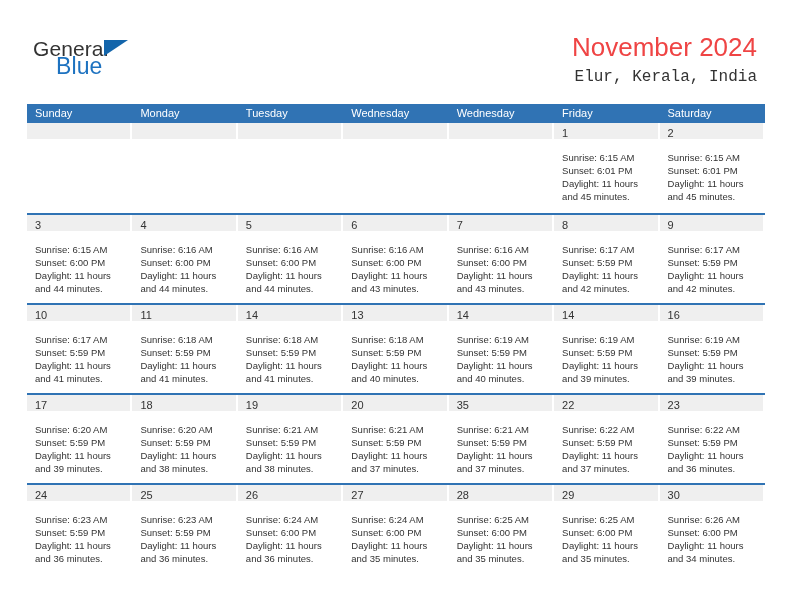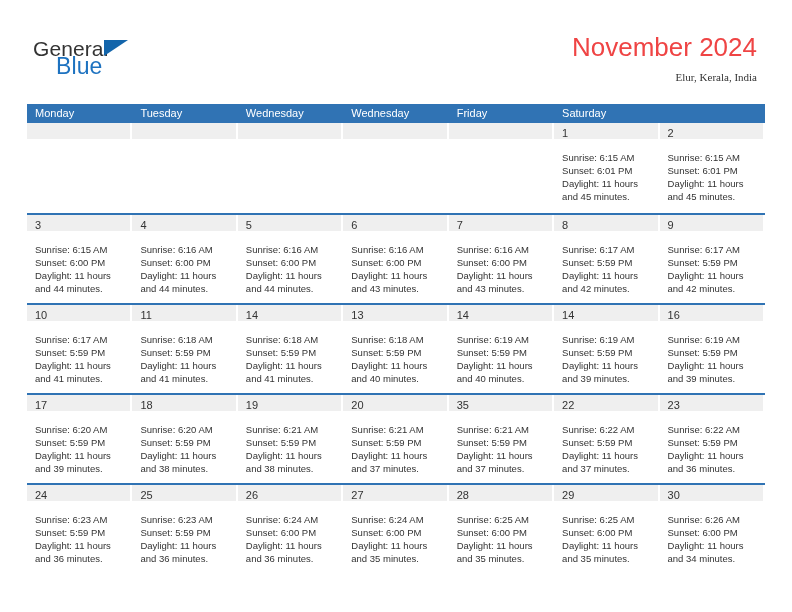--- a/index.html
+++ b/index.html
@@ -75,24 +75,24 @@
   .cal-title {
     font-size: 26px;
     line-height: 30px;
     color: #ef4444;
     font-weight: normal;
     font-family: "Liberation Sans", sans-serif;
     white-space: nowrap;
   }
   .cal-subtitle {
     margin-top: 7px;
-    font-size: 11px;
+    font-size: 16px;
     line-height: 17px;
     color: #333333;
-    font-family: Liberation Serif, serif;
+    font-family: Liberation Mono, monospace;
     white-space: nowrap;
   }
 
   
   .calendar {
     position: absolute;
     left: 27px;
     top: 104px;
     width: 738px;
   }
@@ -173,20 +173,21 @@
 
     <div class="title-block">
       <div class="cal-title">November 2024</div>
       <div class="cal-subtitle">Elur, Kerala, India</div>
     </div>
 
   </div>
 
   <div class="calendar">
     <div class="dow-row">
+      <div class="dow-cell">Sunday</div>
       <div class="dow-cell">Monday</div>
       <div class="dow-cell">Tuesday</div>
       <div class="dow-cell">Wednesday</div>
       <div class="dow-cell">Wednesday</div>
       <div class="dow-cell">Friday</div>
       <div class="dow-cell">Saturday</div>
     </div>
     <div id="weeks-container">
         <div class="week-row">
           <div class="day-cell empty">

